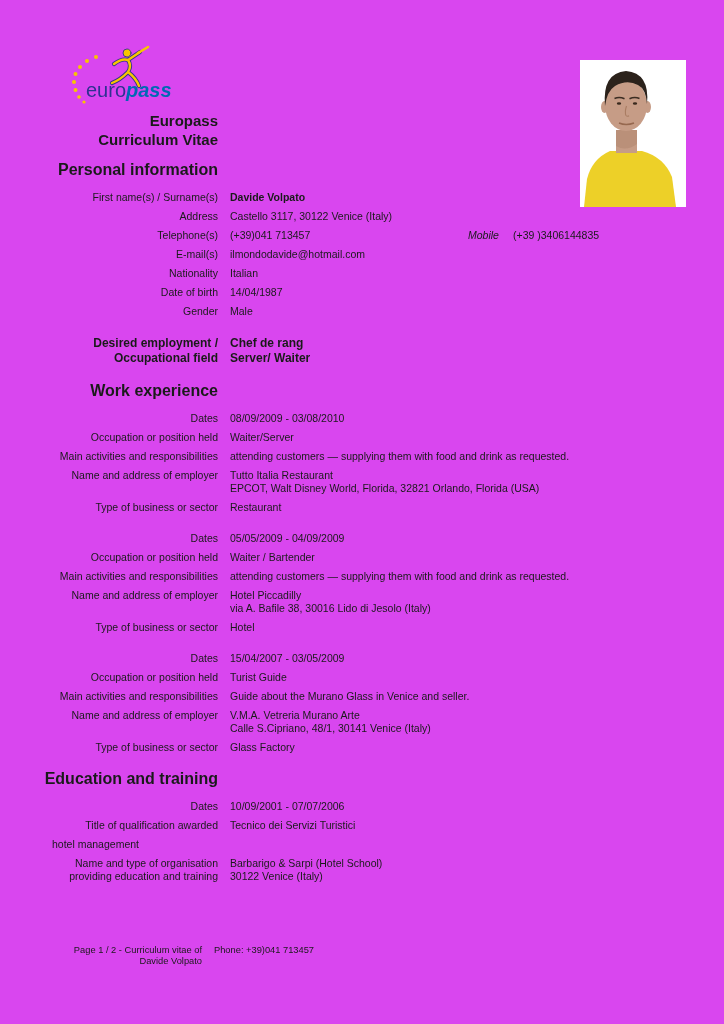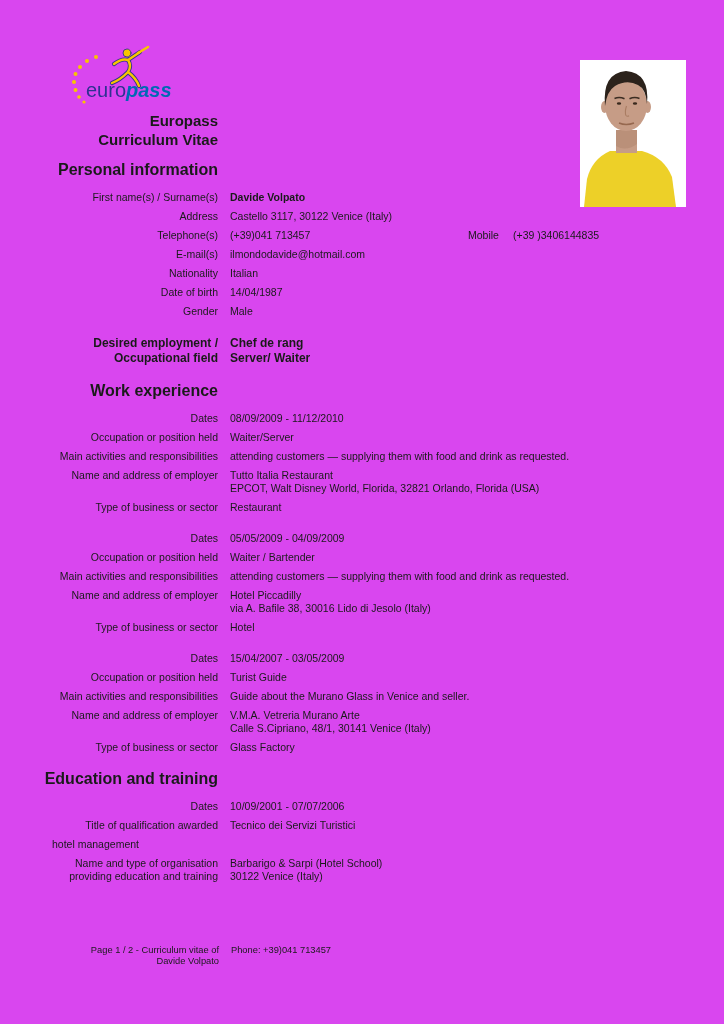--- a/index.html
+++ b/index.html
@@ -25,24 +25,24 @@
   .heading{font-size:16px;font-weight:bold;line-height:14px;}
 
   .group{margin-bottom:18px;}
   .field-row{margin-bottom:6px;}
   .row.gap{margin-top:6px;}
   .row.emphasis{font-size:12px;line-height:15px;font-weight:bold;}
   .bold{font-weight:bold;}
 
   .flexline{display:flex;}
   .v-main{width:238px;flex:none;}
-  .v-xlabel{width:45px;flex:none;}
+  .v-xlabel{width:45px;flex:none;font-style:italic;}
 
   .footer{position:absolute;left:0;top:945px;width:724px;box-sizing:border-box;
-          padding:0 41px;display:flex;font-size:9.3px;line-height:11px;}
+          padding:0 24px;display:flex;font-size:9.3px;line-height:11px;}
   .footer .col-label{width:178px;flex:none;text-align:right;}
   .footer .col-value{flex:1;margin-left:12px;}
 </style>
 </head>
 <body>
 
 <div class="page">
 
   <div class="logo">
     <svg viewBox="0 0 110 64" width="110" height="64">
@@ -183,21 +183,21 @@
           <div class="row section-heading-row">
             <div class="col-label heading">Work experience</div>
             <div class="col-value"></div>
           </div>
           <div class="group">
             <div class="row field-row">
               <div class="col-label">
                 <div>Dates</div>
               </div>
               <div class="col-value">
-                <div>08/09/2009 - 11/12/2010</div>
+                <div>08/09/2009 - 03/08/2010</div>
               </div>
             </div>
             <div class="row field-row">
               <div class="col-label">
                 <div>Occupation or position held</div>
               </div>
               <div class="col-value">
                 <div>Waiter/Server</div>
               </div>
             </div>

